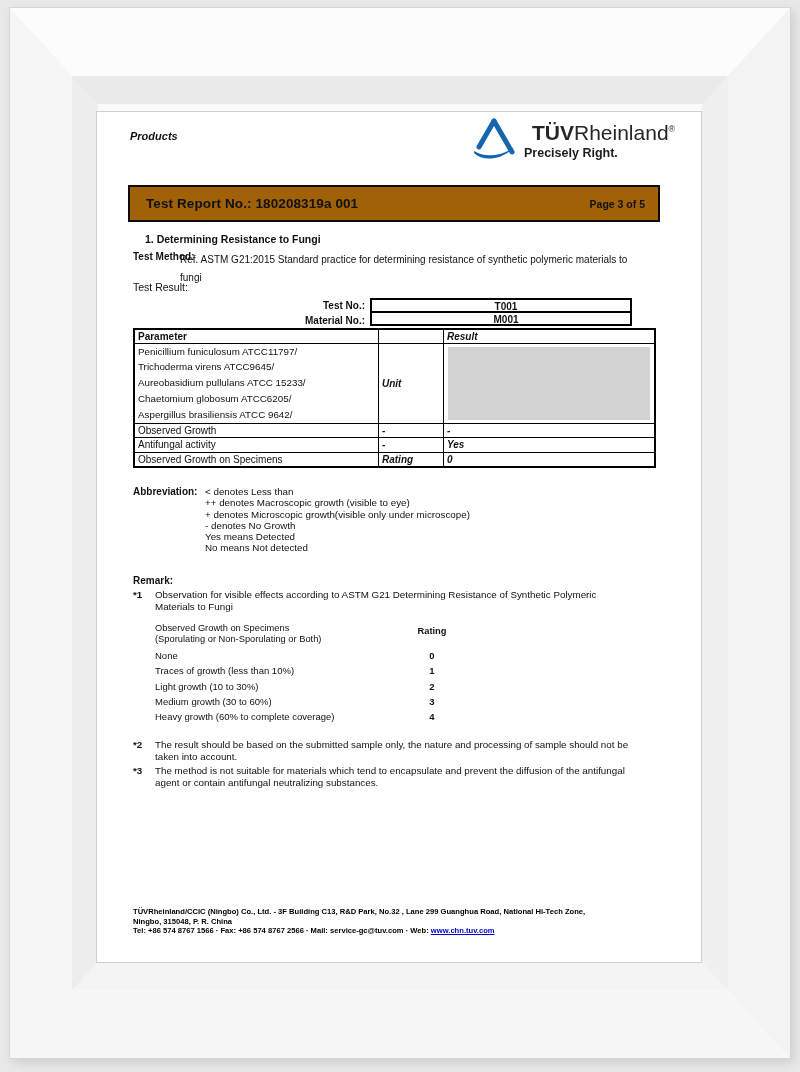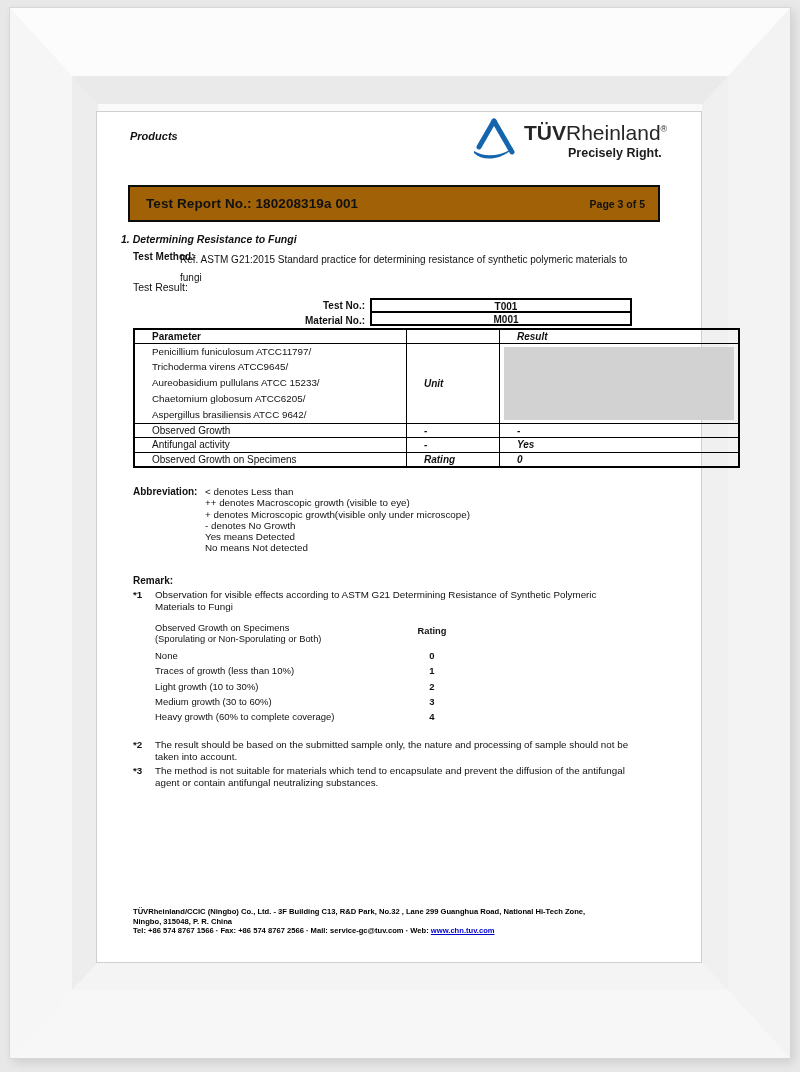--- a/index.html
+++ b/index.html
@@ -23,47 +23,47 @@
   }
   
   .page{
     position:absolute;left:97px;top:112px;width:604px;height:850px;
     background:#ffffff;box-shadow:0 0 0 1px #cfcfcf;
   }
   .abs{position:absolute;}
   
   .products{left:33px;top:18px;font-size:11px;font-weight:bold;font-style:italic;}
   .logo{left:374px;top:6px;display:flex;gap:7px;align-items:flex-start;}
-  .brandline{font-size:21px;color:#262626;line-height:22px;white-space:nowrap;}
+  .brandline{font-size:21px;color:#262626;line-height:22px;white-space:nowrap;margin-left:8px;}
   .brand-bold{font-weight:bold;}
   .reg{font-size:9px;vertical-align:super;}
-  .tagline{font-size:12.5px;font-weight:bold;color:#1c1c1c;margin-top:2px;margin-left:44px;}
+  .tagline{font-size:12.5px;font-weight:bold;color:#1c1c1c;margin-top:2px;}
   
   .report-box{
     left:31px;top:73px;width:499px;height:33px;border:2px solid #0c0c0c;
     display:flex;align-items:center;justify-content:space-between;
     padding:0 13px 0 16px;background:#a16207;box-sizing:content-box;
   }
   .report-title{font-size:13.5px;font-weight:bold;letter-spacing:0.1px;}
   .report-page{font-size:10.5px;font-weight:bold;}
   
-  .heading{left:24px;top:121px;font-size:10.5px;font-weight:bold;font-style:italic;}
+  .heading{left:48px;top:121px;font-size:10.5px;font-weight:bold;}
   .tm-label{left:36px;top:139px;font-size:10px;font-weight:bold;}
   .tm-text{left:83px;top:139px;width:468px;font-size:10px;line-height:18px;}
   .tr-label{left:36px;top:169px;font-size:10.5px;font-weight:normal;}
   
   .rtable-wrap{left:36px;top:186px;width:499px;}
   .pre-row{display:flex;}
   .pre-label{width:237px;text-align:right;padding-right:5px;box-sizing:border-box;
     font-size:10px;font-weight:bold;line-height:15px;}
   .pre-value{width:262px;box-sizing:border-box;border:2px solid #000;text-align:center;
     font-size:10px;font-weight:bold;line-height:11px;padding-top:1px;height:15px;padding-left:10px;}
   .pre-row + .pre-row .pre-value{margin-top:-2px;}
   table.rt{border-collapse:collapse;width:499px;table-layout:fixed;}
-  table.rt td{border:1.5px solid #000;font-size:10px;padding:0 17px;vertical-align:middle;}
+  table.rt td{border:1.5px solid #000;font-size:10px;padding:0 3px;vertical-align:middle;}
   table.rt{border:2px solid #000;}
   .col-p{width:237px;} .col-m{width:58px;} .col-r{width:204px;}
   .rt .hdr{font-weight:bold;height:14px;}
   .rt .c{font-style:italic;}
   .rt .b{font-weight:bold;}
   .org-cell{padding:1px 3px;}
   .org-line{font-size:9.8px;line-height:15.7px;white-space:nowrap;}
   .result-redact{position:relative;height:79px;}
   .redact-box{position:absolute;left:4px;right:4px;top:3px;bottom:3px;background:#d2d2d2;}
   .row-s td{height:13.5px;}

